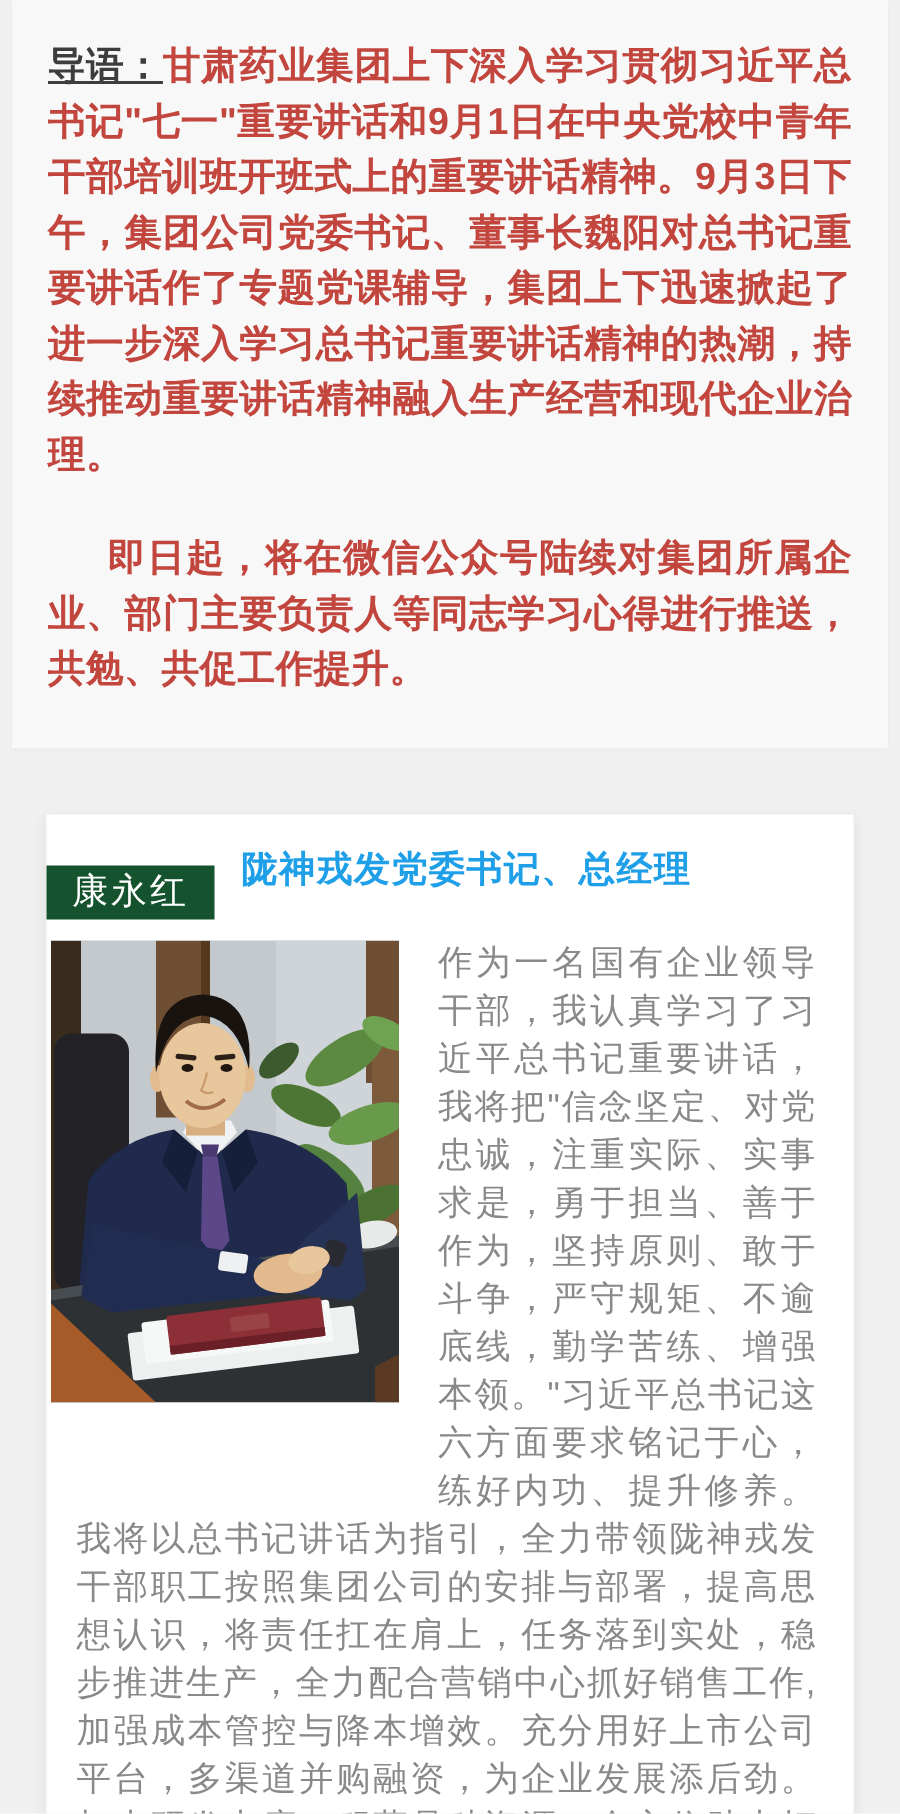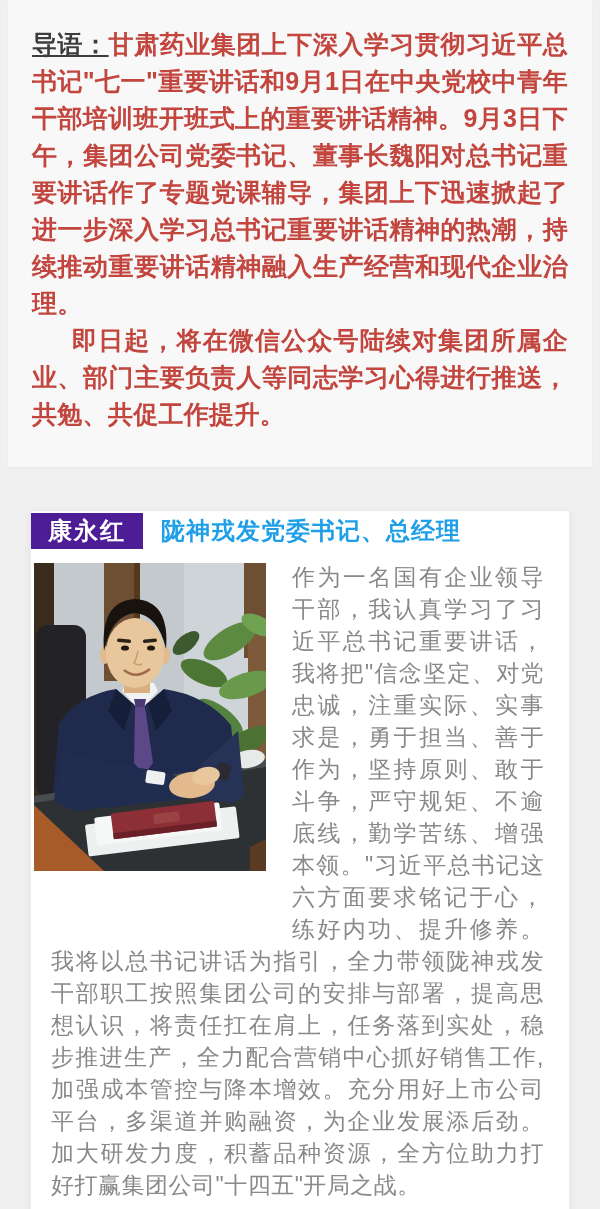--- a/index.html
+++ b/index.html
@@ -20,47 +20,48 @@
   }
   .intro-block p {
     margin: 0;
     font-size: 25px;
     line-height: 37px;
     font-weight: 700;
     letter-spacing: 0.3px;
     color: #c2453e;
     text-align: justify;
   }
-  .intro-block p.indent { text-indent: 1.6em; }
+  .intro-block p.indent { text-indent: 1.6em; margin-top: 32px; }
   .intro-label { color: #3d3d3d; text-decoration: underline; }
 
   
   .profile-card {
     margin: 43px 30px 0 30px;
     width: 540px;
     background: #ffffff;
     border: 1px solid #ececec;
     box-shadow: 0 3px 8px rgba(0,0,0,0.07);
     padding-bottom: 25px;
   }
   .badge-row {
     display: flex;
     align-items: center;
     padding-top: 2px;
   }
   .name-badge {
-    background: #4c1d95;
+    background: #14532d;
     color: #ffffff;
     font-size: 24px;
-    font-weight: 700;
+    font-weight: 400;
     height: 36px;
     line-height: 36px;
     padding: 0 17px;
     letter-spacing: 2px;
     flex: 0 0 auto;
+    margin-top: 32px;
   }
   .role-title {
     color: #1e9fe8;
     font-size: 24px;
     font-weight: 700;
     margin-left: 18px;
     letter-spacing: 1px;
     white-space: nowrap;
   }
   .card-content {

